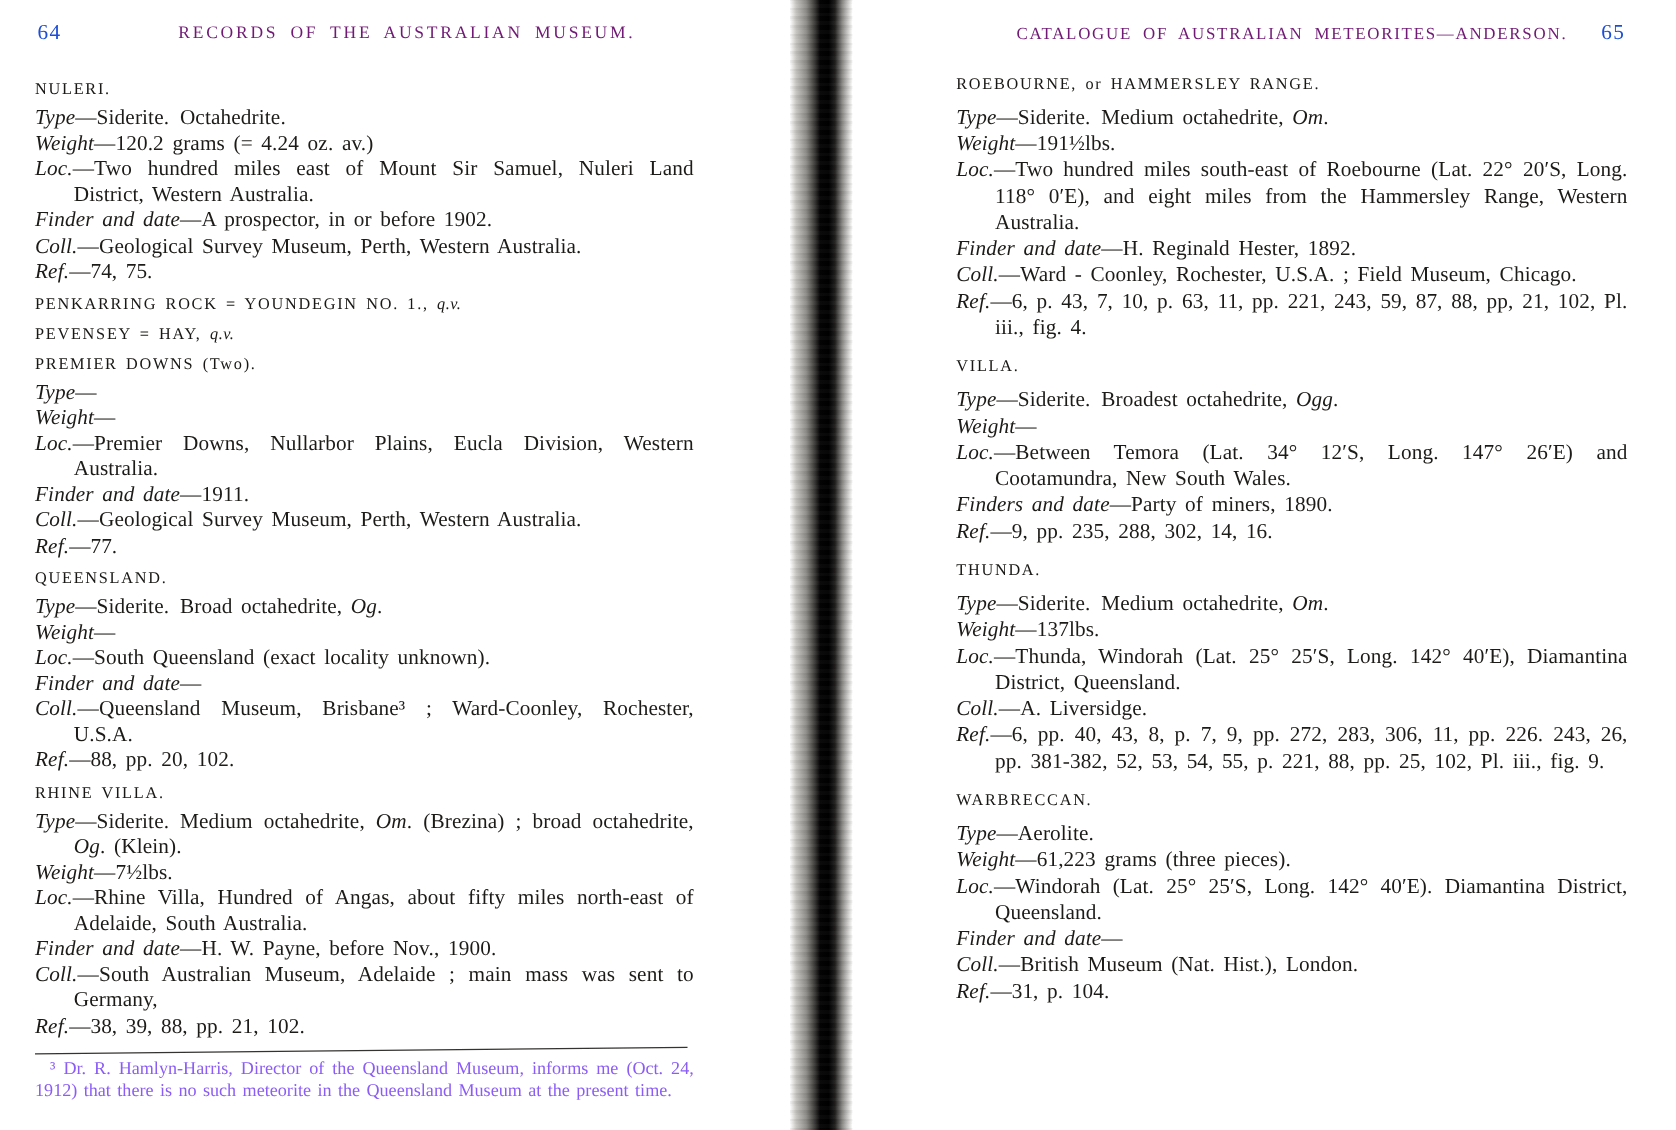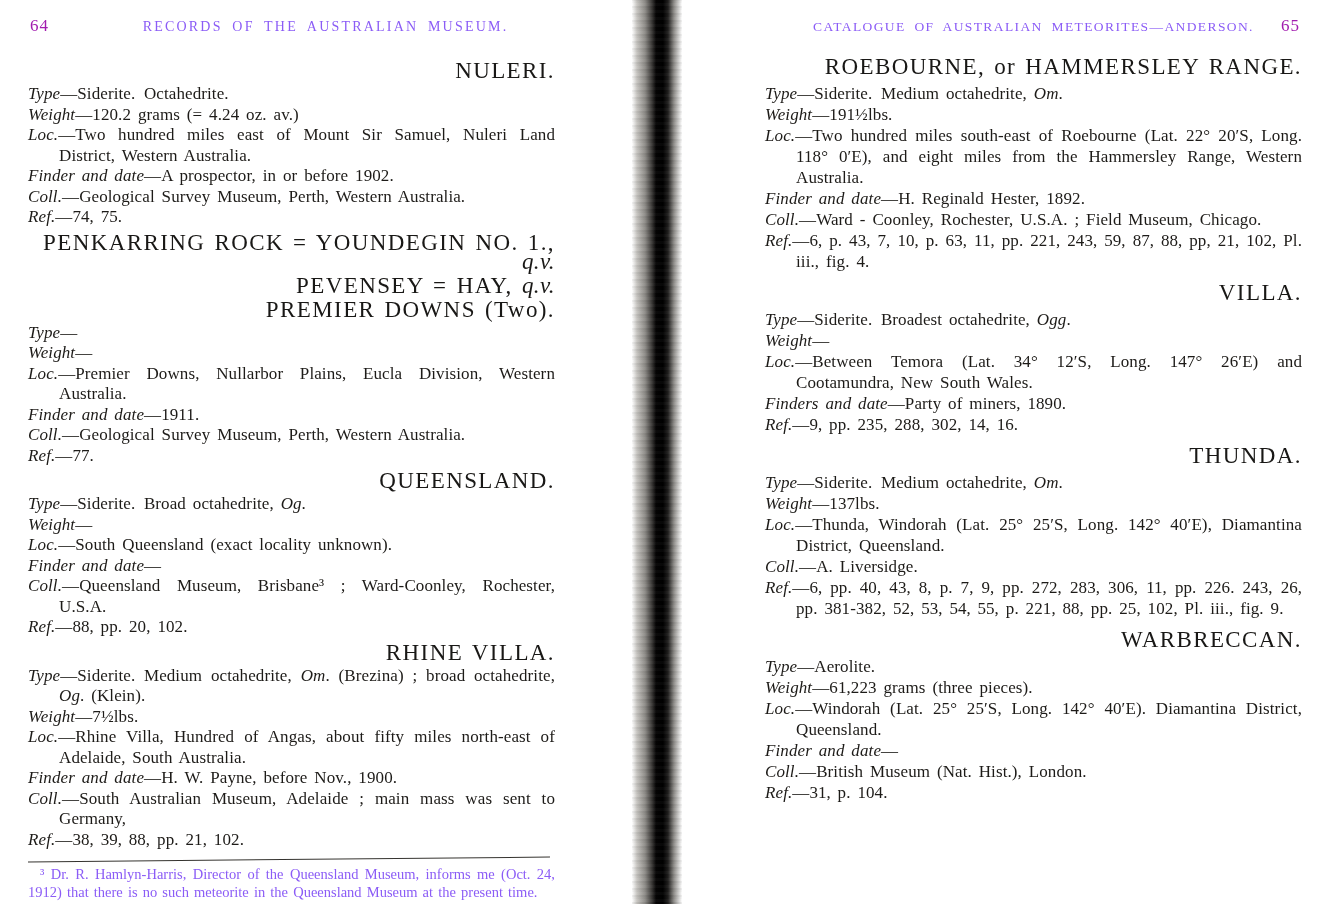--- a/index.html
+++ b/index.html
@@ -7,29 +7,29 @@
     width:1341px;height:904px;position:relative;overflow:hidden;
     background:#ffffff;color:#1d1b18;
     font-family:"Liberation Serif","DejaVu Serif",serif;
   }
   .spread{position:absolute;inset:0;}
   .page{position:absolute;top:0;}
   .page-left{left:28px;width:527px;}
   .page-right{left:765px;width:537px;}
 
   .running-header{position:relative;margin-top:19px;height:20px;}
-  .rh-title{display:block;text-align:center;font-size:13.5px;letter-spacing:2.2px;word-spacing:4px;color:#8b5cf6;}
+  .rh-title{display:block;text-align:center;font-size:13.5px;letter-spacing:2.2px;word-spacing:4px;color:#701a75;}
   .page-left .rh-title{transform:translateX(34px);font-size:14px;}
   .page-right .rh-title{letter-spacing:1.4px;}
-  .pagenum{position:absolute;top:-3px;font-size:17px;letter-spacing:1px;color:#a21caf;}
+  .pagenum{position:absolute;top:-3px;font-size:17px;letter-spacing:1px;color:#1d4ed8;}
   .page-left .pagenum{left:2px;}
   .page-right .pagenum{right:2px;}
 
   .entry-heading{
-    text-align:right;font-size:23px;line-height:19px;
+    text-align:left;font-size:13px;line-height:19px;
     letter-spacing:1.4px;word-spacing:2px;margin:5px 0 4px;color:#191816;
   }
   .page-left .entry:first-child .entry-heading{margin-top:22px;}
   .page-right .entry:first-child .entry-heading{margin-top:18px;}
   .page-right .entry-heading{margin:11px 0 7px;}
   .entry-heading .i{letter-spacing:0.4px;margin-top:48px;}
 
   .field{
     margin:0;text-align:justify;
     padding-left:31px;text-indent:-31px;

